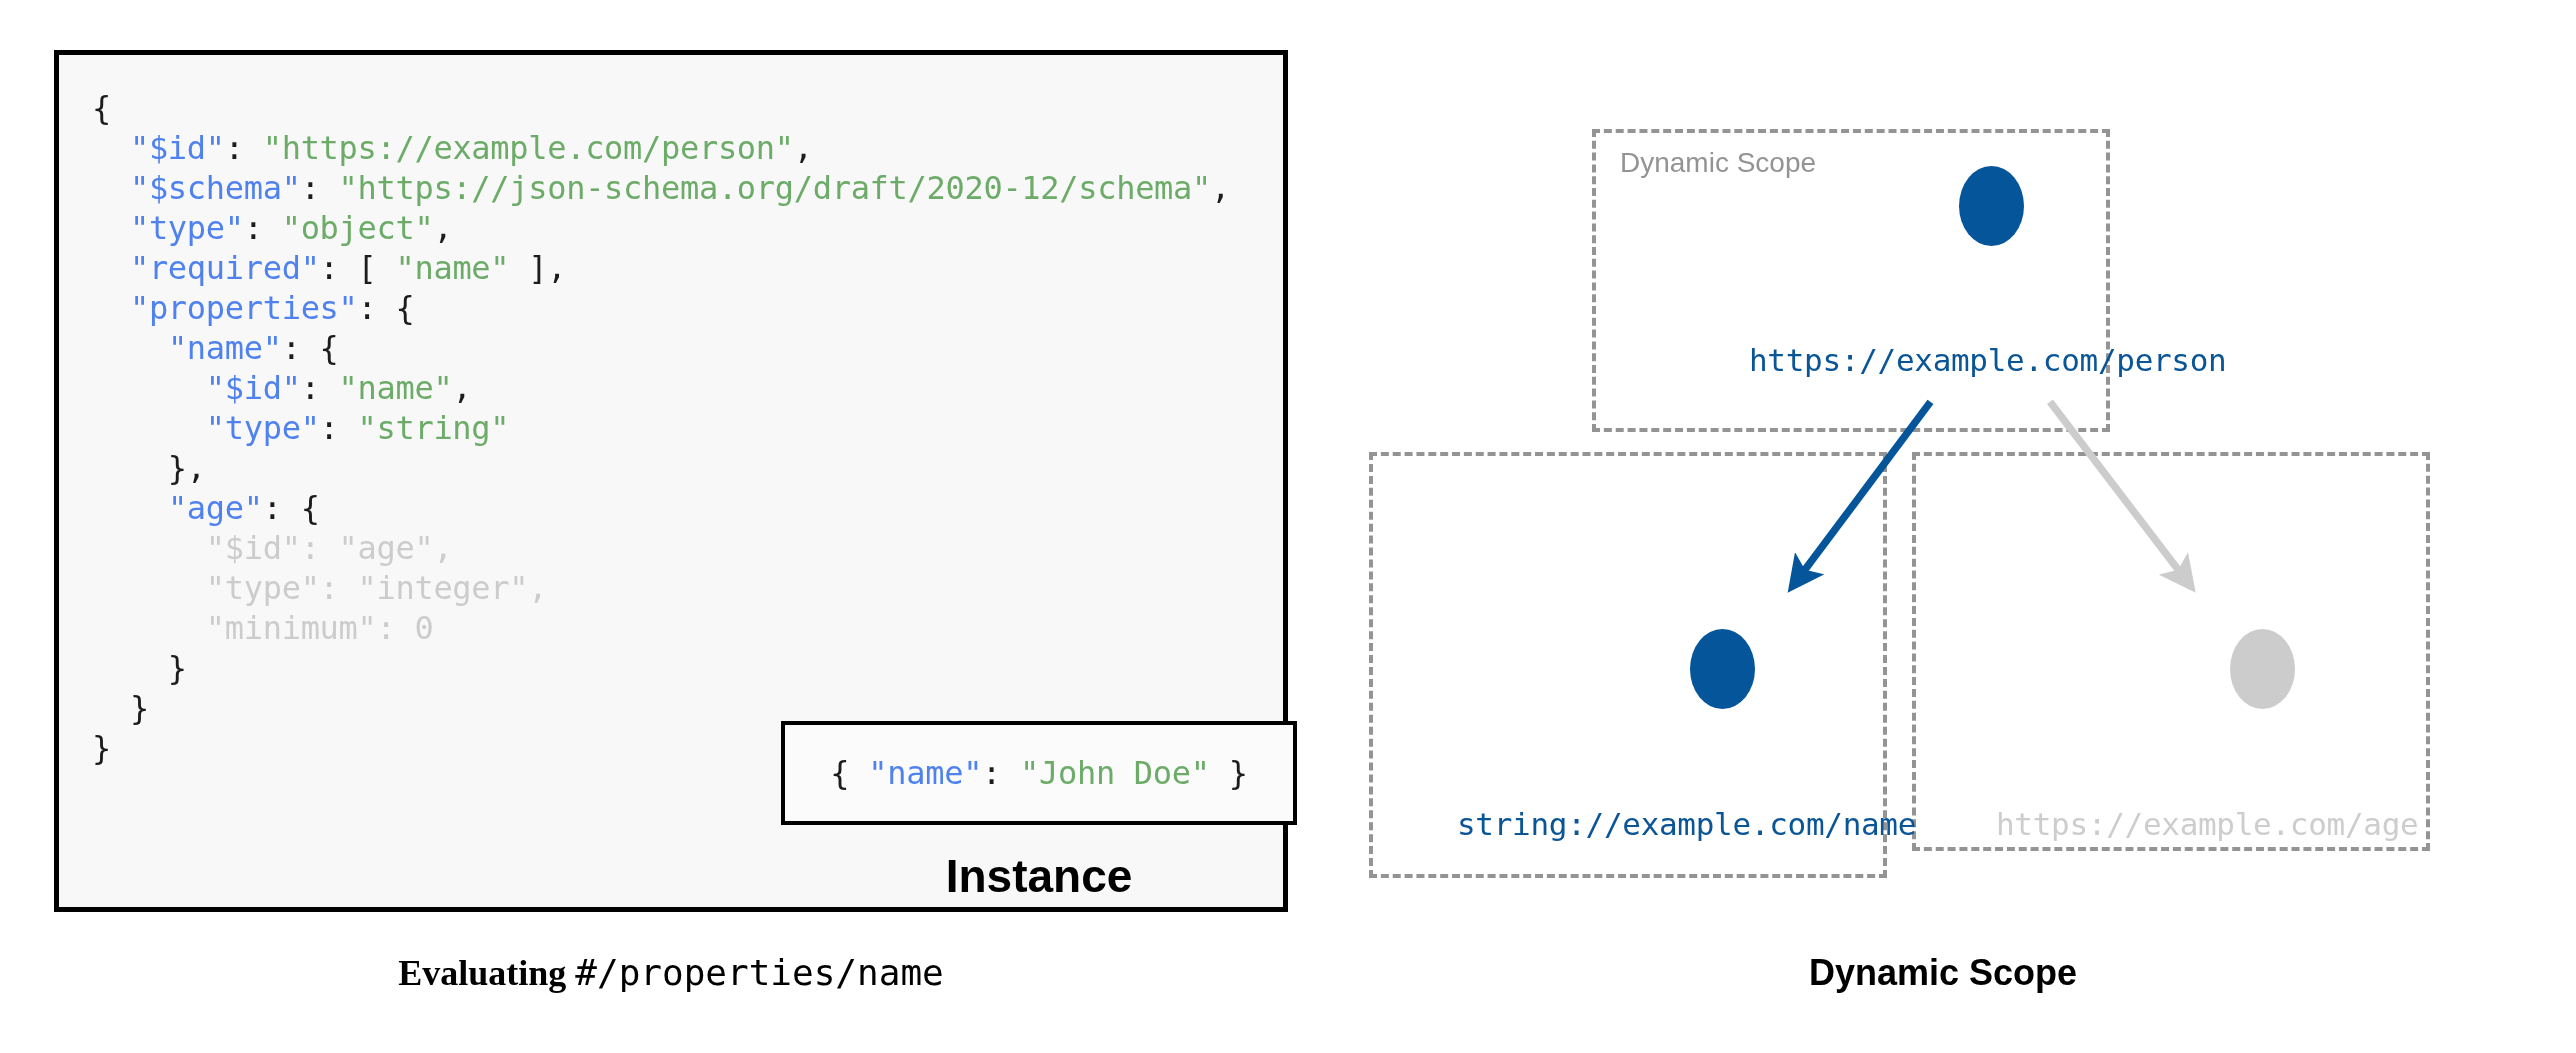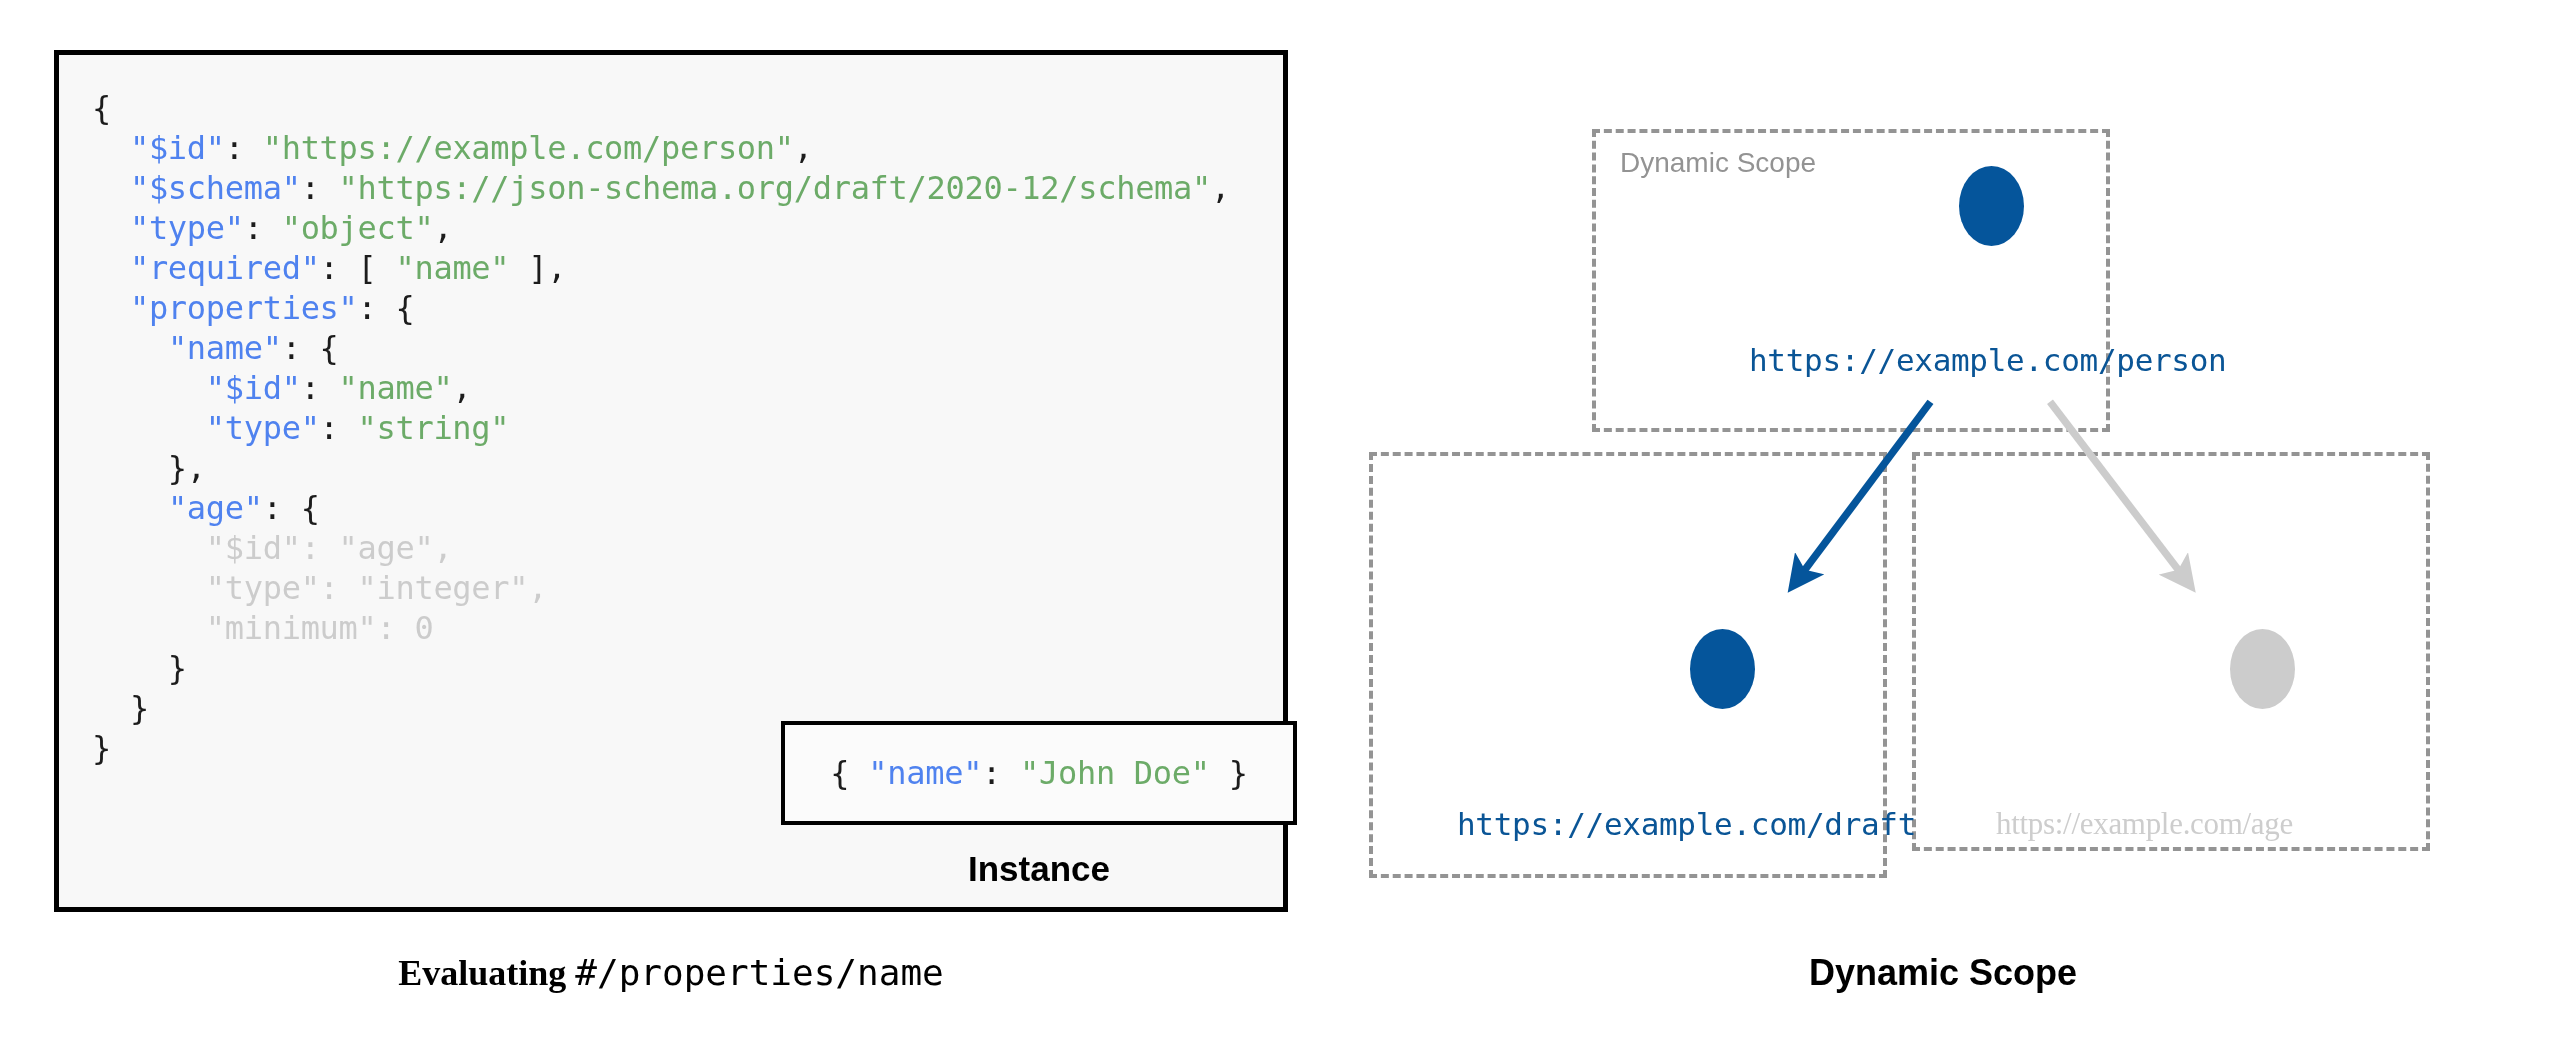--- a/index.html
+++ b/index.html
@@ -70,21 +70,21 @@
     letter-spacing: -0.3px;
   }
   #instance-label {
     position: absolute;
     left: 722px;
     top: 794px;
     width: 516px;
     text-align: center;
     font-family: "Liberation Sans", sans-serif;
     font-weight: bold;
-    font-size: 35px;
+    font-size: 46px;
     color: #000000;
   }
 
   
   #left-caption {
     position: absolute;
     left: 54px;
     top: 952px;
     width: 1234px;
     text-align: center;
@@ -147,21 +147,21 @@
     font-family: "DejaVu Sans Mono", "Liberation Mono", monospace;
     font-size: 31px;
     white-space: nowrap;
     letter-spacing: -0.3px;
   }
   .label-blue { color: #0a5596; }
   .label-gray { color: #cdcdcd; }
 
   #node-person-label { left: 411px;  top: 342px; margin-left: 28px;  }
   #node-name-label   { left: 147px;  top: 806px; }
-  #node-age-label    { left: 686px; top: 806px; font-family: Liberation Serif, serif; }
+  #node-age-label    { left: 686px; top: 806px; }
 
   #arrow-layer {
     position: absolute;
     left: 0; top: 0;
     width: 1266px;
     height: 1053px;
     pointer-events: none;
   }
 </style>
 </head>
@@ -199,19 +199,19 @@
     </defs>
     <line x1="1090" y1="706" x2="850" y2="1027" stroke="#05559b" stroke-width="13" marker-end="url(#head-blue)"></line>
     <line x1="1300" y1="706" x2="1545" y2="1027" stroke="#cccccc" stroke-width="13" marker-end="url(#head-gray)"></line>
   </svg>
 
   <div class="node-circle node-blue" id="node-person-circle"></div>
   <div class="node-circle node-blue" id="node-name-circle"></div>
   <div class="node-circle node-gray" id="node-age-circle"></div>
 
   <div class="node-label label-blue" id="node-person-label">https://example.com/person</div>
-  <div class="node-label label-blue" id="node-name-label">https://example.com/draft</div>
+  <div class="node-label label-blue" id="node-name-label">string://example.com/name</div>
   <div class="node-label label-gray" id="node-age-label">https://example.com/age</div>
 </div>
 
 <div style="position:absolute; left:1310px; top:952px; width:1266px; text-align:center;
             font-family:'Liberation Sans', sans-serif; font-weight:bold; font-size:36px; color:#000;">Dynamic Scope</div>
 
 
 </body></html>

